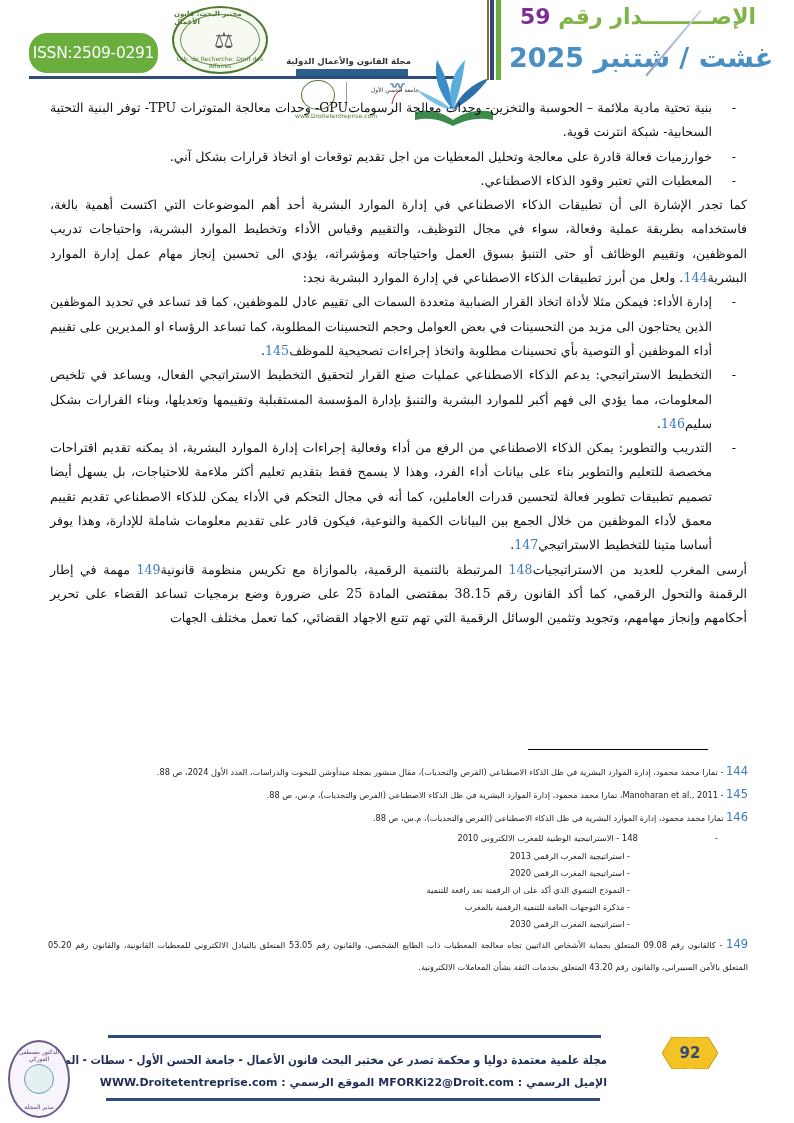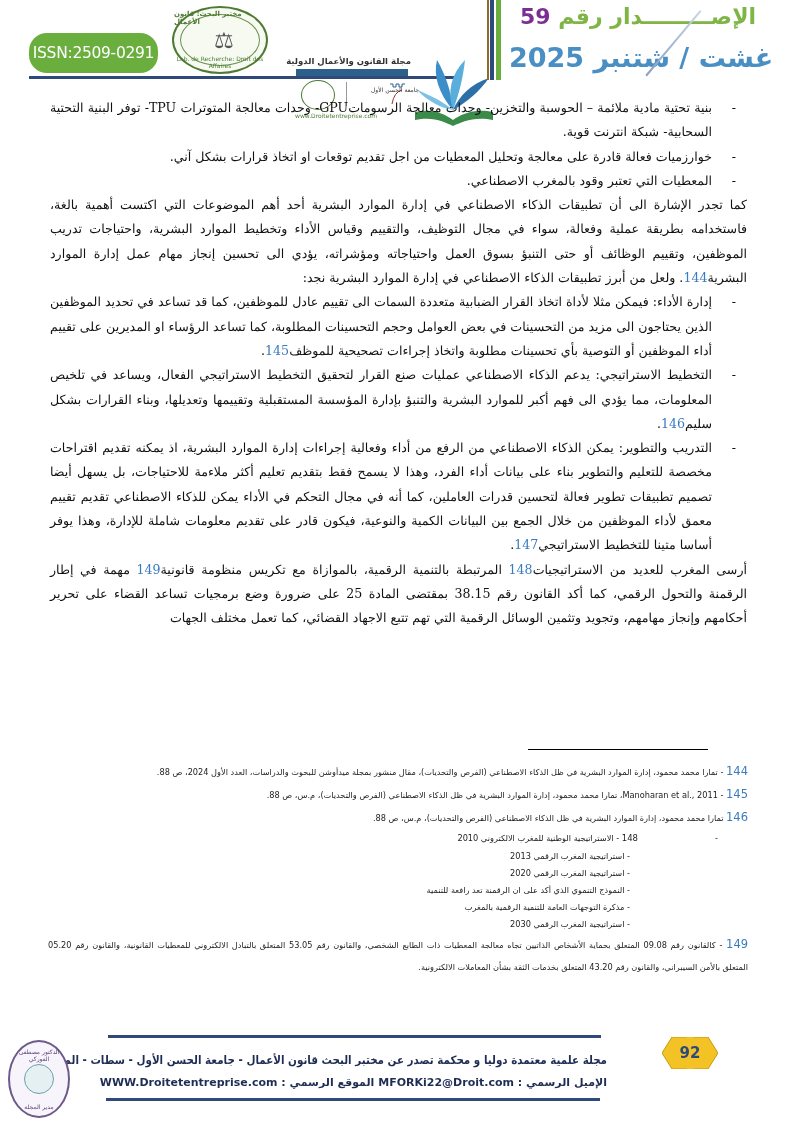--- a/index.html
+++ b/index.html
@@ -120,21 +120,21 @@
   <div class="bullet">
     <span class="dash">-</span>
     <span>بنية تحتية مادية ملائمة – الحوسبة والتخزين- وحدات معالجة الرسوماتGPU- وحدات معالجة المتوترات TPU- توفر البنية التحتية السحابية- شبكة انترنت قوية.</span>
   </div>
   <div class="bullet">
     <span class="dash">-</span>
     <span>خوارزميات فعالة قادرة على معالجة وتحليل المعطيات من اجل تقديم توقعات او اتخاذ قرارات بشكل آني.</span>
   </div>
   <div class="bullet">
     <span class="dash">-</span>
-    <span>المعطيات التي تعتبر وقود بالمغرب الاصطناعي.</span>
+    <span>المعطيات التي تعتبر وقود الذكاء الاصطناعي.</span>
   </div>
 
   <p class="para">
     <span>كما تجدر الإشارة الى أن تطبيقات الذكاء الاصطناعي في إدارة الموارد البشرية أحد أهم الموضوعات التي اكتست أهمية بالغة، فاستخدامه بطريقة عملية وفعالة، سواء في مجال التوظيف، والتقييم وقياس الأداء وتخطيط الموارد البشرية، واحتياجات تدريب الموظفين، وتقييم الوظائف أو حتى التنبؤ بسوق العمل واحتياجاته ومؤشراته، يؤدي الى تحسين إنجاز مهام عمل إدارة الموارد البشرية</span><span class="fn-ref">144</span><span>. ولعل من أبرز تطبيقات الذكاء الاصطناعي في إدارة الموارد البشرية نجد:</span>
   </p>
 
   <div class="bullet">
     <span class="dash">-</span>
     <span>إدارة الأداء: فيمكن مثلا لأداة اتخاذ القرار الضبابية متعددة السمات الى تقييم عادل للموظفين، كما قد تساعد في تحديد الموظفين الذين يحتاجون الى مزيد من التحسينات في بعض العوامل وحجم التحسينات المطلوبة، كما تساعد الرؤساء او المديرين على تقييم أداء الموظفين أو التوصية بأي تحسينات مطلوبة واتخاذ إجراءات تصحيحية للموظف</span><span class="fn-ref">145</span><span>.</span>
   </div>

